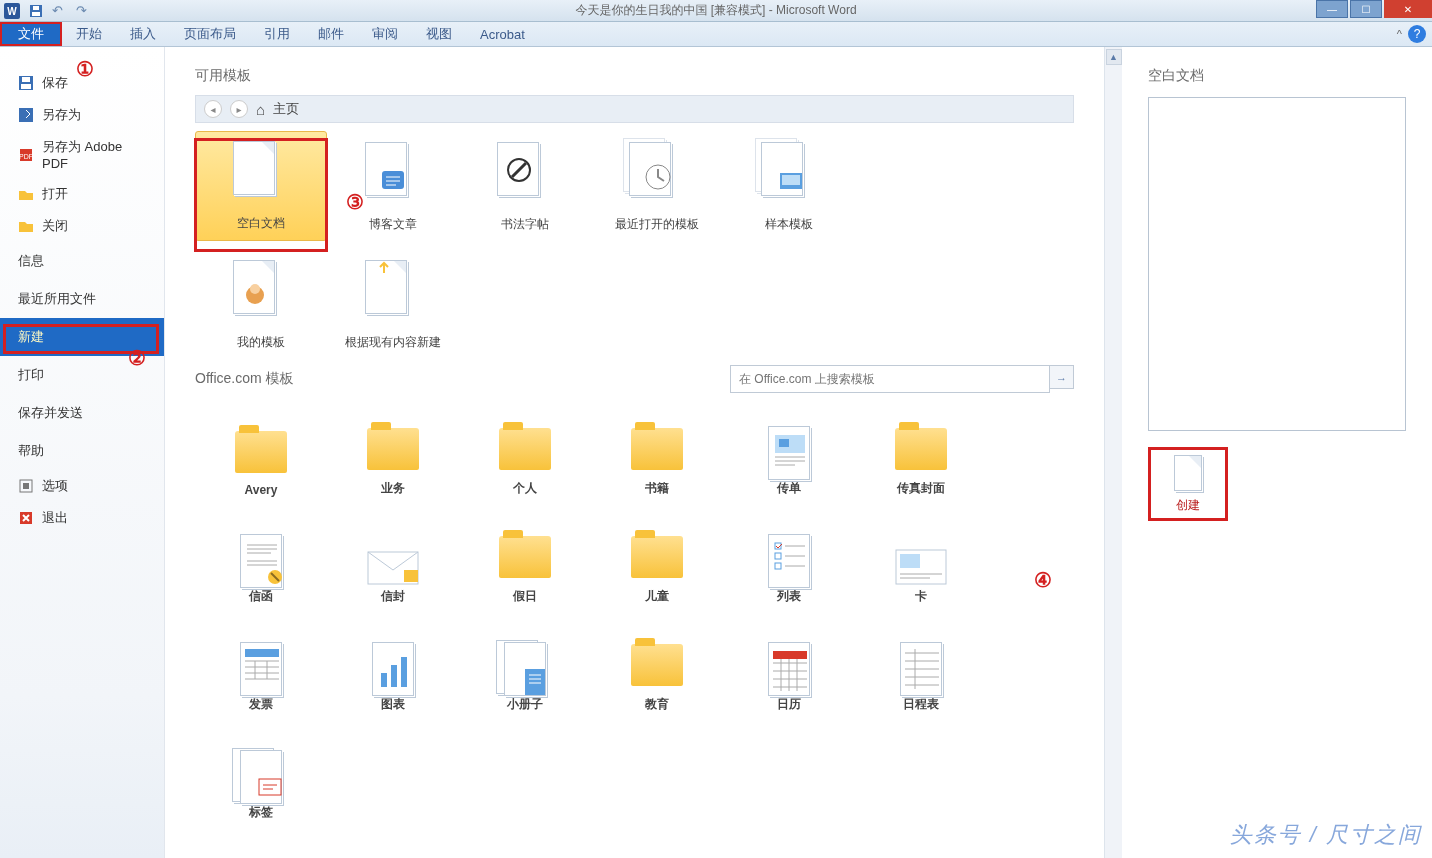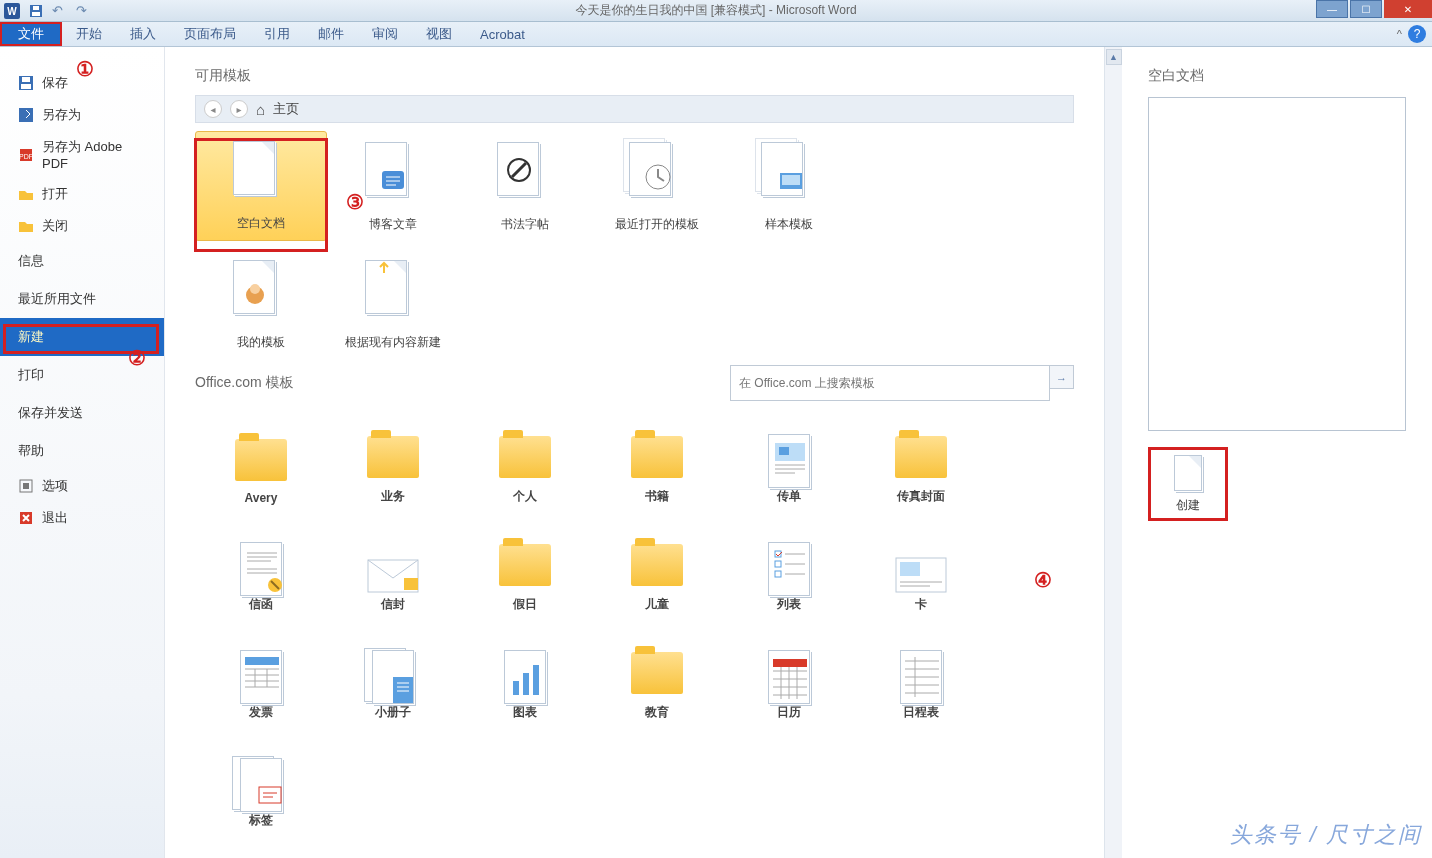--- a/index.html
+++ b/index.html
@@ -37,36 +37,36 @@
 .nav .home { font-size: 15px; }
 
 .tmpl-grid { display: flex; flex-wrap: wrap; gap: 0; margin-top: 8px; }
 .tmpl { width: 132px; height: 110px; display: flex; flex-direction: column; align-items: center; justify-content: flex-end; font-size: 12px; color: #444; padding-bottom: 8px; cursor: pointer; position: relative; }
 .tmpl .ticon { width: 56px; height: 64px; margin-bottom: 10px; position: relative; }
 .tmpl.sel { background: linear-gradient(#ffe9a2,#ffd158); border: 1px solid #e9b84a; border-radius: 3px; }
 
 .section-head { margin-top: 6px; display: flex; align-items: center; gap: 12px; }
 .section-head h3 { font-size: 14px; color: #6a6a6a; font-weight: normal; flex: 0 0 auto; }
 .section-head .search { flex: 0 0 auto; margin-left: auto; display: flex; }
-.section-head input { width: 320px; height: 36px; border: 1px solid #c0cad6; padding: 0 8px; font-size: 12px; }
+.section-head input { width: 320px; height: 28px; border: 1px solid #c0cad6; padding: 0 8px; font-size: 12px; }
 .section-head .go { width: 24px; height: 24px; border: 1px solid #c0cad6; border-left: none; background: #f2f5f9; display: flex; align-items: center; justify-content: center; font-size: 11px; color: #5a7aa8; }
 
 .office-grid { display: flex; flex-wrap: wrap; margin-top: 4px; }
 .office-grid .tmpl { height: 108px; width: 132px; font-weight: bold; }
 
 .folder { width: 52px; height: 42px; background: linear-gradient(#ffe090,#f8c23a); border-radius: 3px 3px 2px 2px; position: relative; margin-bottom: 10px; }
 .folder::before { content:""; position:absolute; top:-6px; left:4px; width:20px; height:8px; background:#f8c23a; border-radius:2px 2px 0 0; }
 
 .page-icon { width: 42px; height: 54px; background: #fff; border: 1px solid #bcc9d8; box-shadow: 1px 1px 0 #fff, 2px 2px 0 #bcc9d8; position: relative; }
 .page-icon.fold::after { content:""; position:absolute; top:0; right:0; width:0; height:0; border-top:12px solid #e8eef5; border-left:12px solid transparent; }
 
 .preview { width: 420px; padding: 20px 26px 0 26px; position: relative; }
 .preview h2 { font-size: 14px; color: #6a6a6a; font-weight: normal; margin-bottom: 12px; }
 .preview .sheet { width: 258px; height: 334px; background: #fff; border: 1px solid #b8c4d2; }
-.preview .create { width: 80px; height: 74px; border: 3px solid #d42020; display: flex; flex-direction: column; align-items: center; justify-content: center; font-size: 12px; color: #404040; margin-top: 16px; cursor: pointer; }
+.preview .create { width: 80px; height: 74px; border: 3px solid #d42020; display: flex; flex-direction: column; align-items: center; justify-content: center; font-size: 12px; color: #b91c1c; margin-top: 16px; cursor: pointer; }
 .preview .create .page-icon { width: 28px; height: 36px; margin-bottom: 6px; }
 
 .anno { position: absolute; color: #d42020; font-size: 20px; font-weight: bold; pointer-events: none; }
 .anno.c { font-family: Arial; }
 
 .watermark { position: absolute; right: 10px; bottom: 8px; font-size: 22px; color: rgba(70,120,200,0.65); font-style: italic; letter-spacing: 2px; pointer-events:none; }
 
 .scrollbar { width: 18px; background: #f0f3f8; border-left: 1px solid #dde4ec; display: flex; flex-direction: column; align-items: center; padding-top: 2px; }
 .scrollbar .sbtn { width: 16px; height: 16px; background: #e2e8f0; border: 1px solid #c9d3df; font-size: 9px; color: #5a7aa8; display:flex; align-items:center; justify-content:center; }
 
@@ -414,46 +414,46 @@
                   <svg width="42" height="54">
                     <rect x="4" y="6" width="34" height="8" fill="#5a9fe0"></rect>
                     <path d="M4 18h34M4 24h34M4 30h34M4 36h34M14 18v18M26 18v18" stroke="#aaa"></path>
                   </svg>
                 </div>
               </div>
               <span>发票</span>
             </div>
             <div class="tmpl">
               <div>
+                <div class="page-icon">
+                  <svg width="42" height="54">
+                    <rect x="8" y="30" width="6" height="14" fill="#5a9fe0"></rect>
+                    <rect x="18" y="22" width="6" height="22" fill="#5a9fe0"></rect>
+                    <rect x="28" y="14" width="6" height="30" fill="#5a9fe0"></rect>
+                  </svg>
+                </div>
+              </div>
+              <span>图表</span>
+            </div>
+            <div class="tmpl">
+              <div>
                 <div style="position:relative">
                   <div class="page-icon" style="position:absolute;left:-8px;top:-2px"></div>
                   <div class="page-icon">
                     <svg width="42" height="54">
                       <rect x="20" y="26" width="20" height="26" fill="#5a9fe0"></rect>
                       <path d="M24 32h12M24 36h12M24 40h12" stroke="#fff"></path>
                     </svg>
                   </div>
                 </div>
               </div>
               <span>小册子</span>
             </div>
             <div class="tmpl">
               <div>
-                <div class="page-icon">
-                  <svg width="42" height="54">
-                    <rect x="8" y="30" width="6" height="14" fill="#5a9fe0"></rect>
-                    <rect x="18" y="22" width="6" height="22" fill="#5a9fe0"></rect>
-                    <rect x="28" y="14" width="6" height="30" fill="#5a9fe0"></rect>
-                  </svg>
-                </div>
-              </div>
-              <span>图表</span>
-            </div>
-            <div class="tmpl">
-              <div>
                 <div class="folder"></div>
               </div>
               <span>教育</span>
             </div>
             <div class="tmpl">
               <div>
                 <div class="page-icon">
                   <svg width="42" height="54">
                     <rect x="4" y="8" width="34" height="8" fill="#d83a2a"></rect>
                     <path d="M4 20h34M4 28h34M4 36h34M4 44h34M12 16v32M20 16v32M28 16v32" stroke="#aaa"></path>

